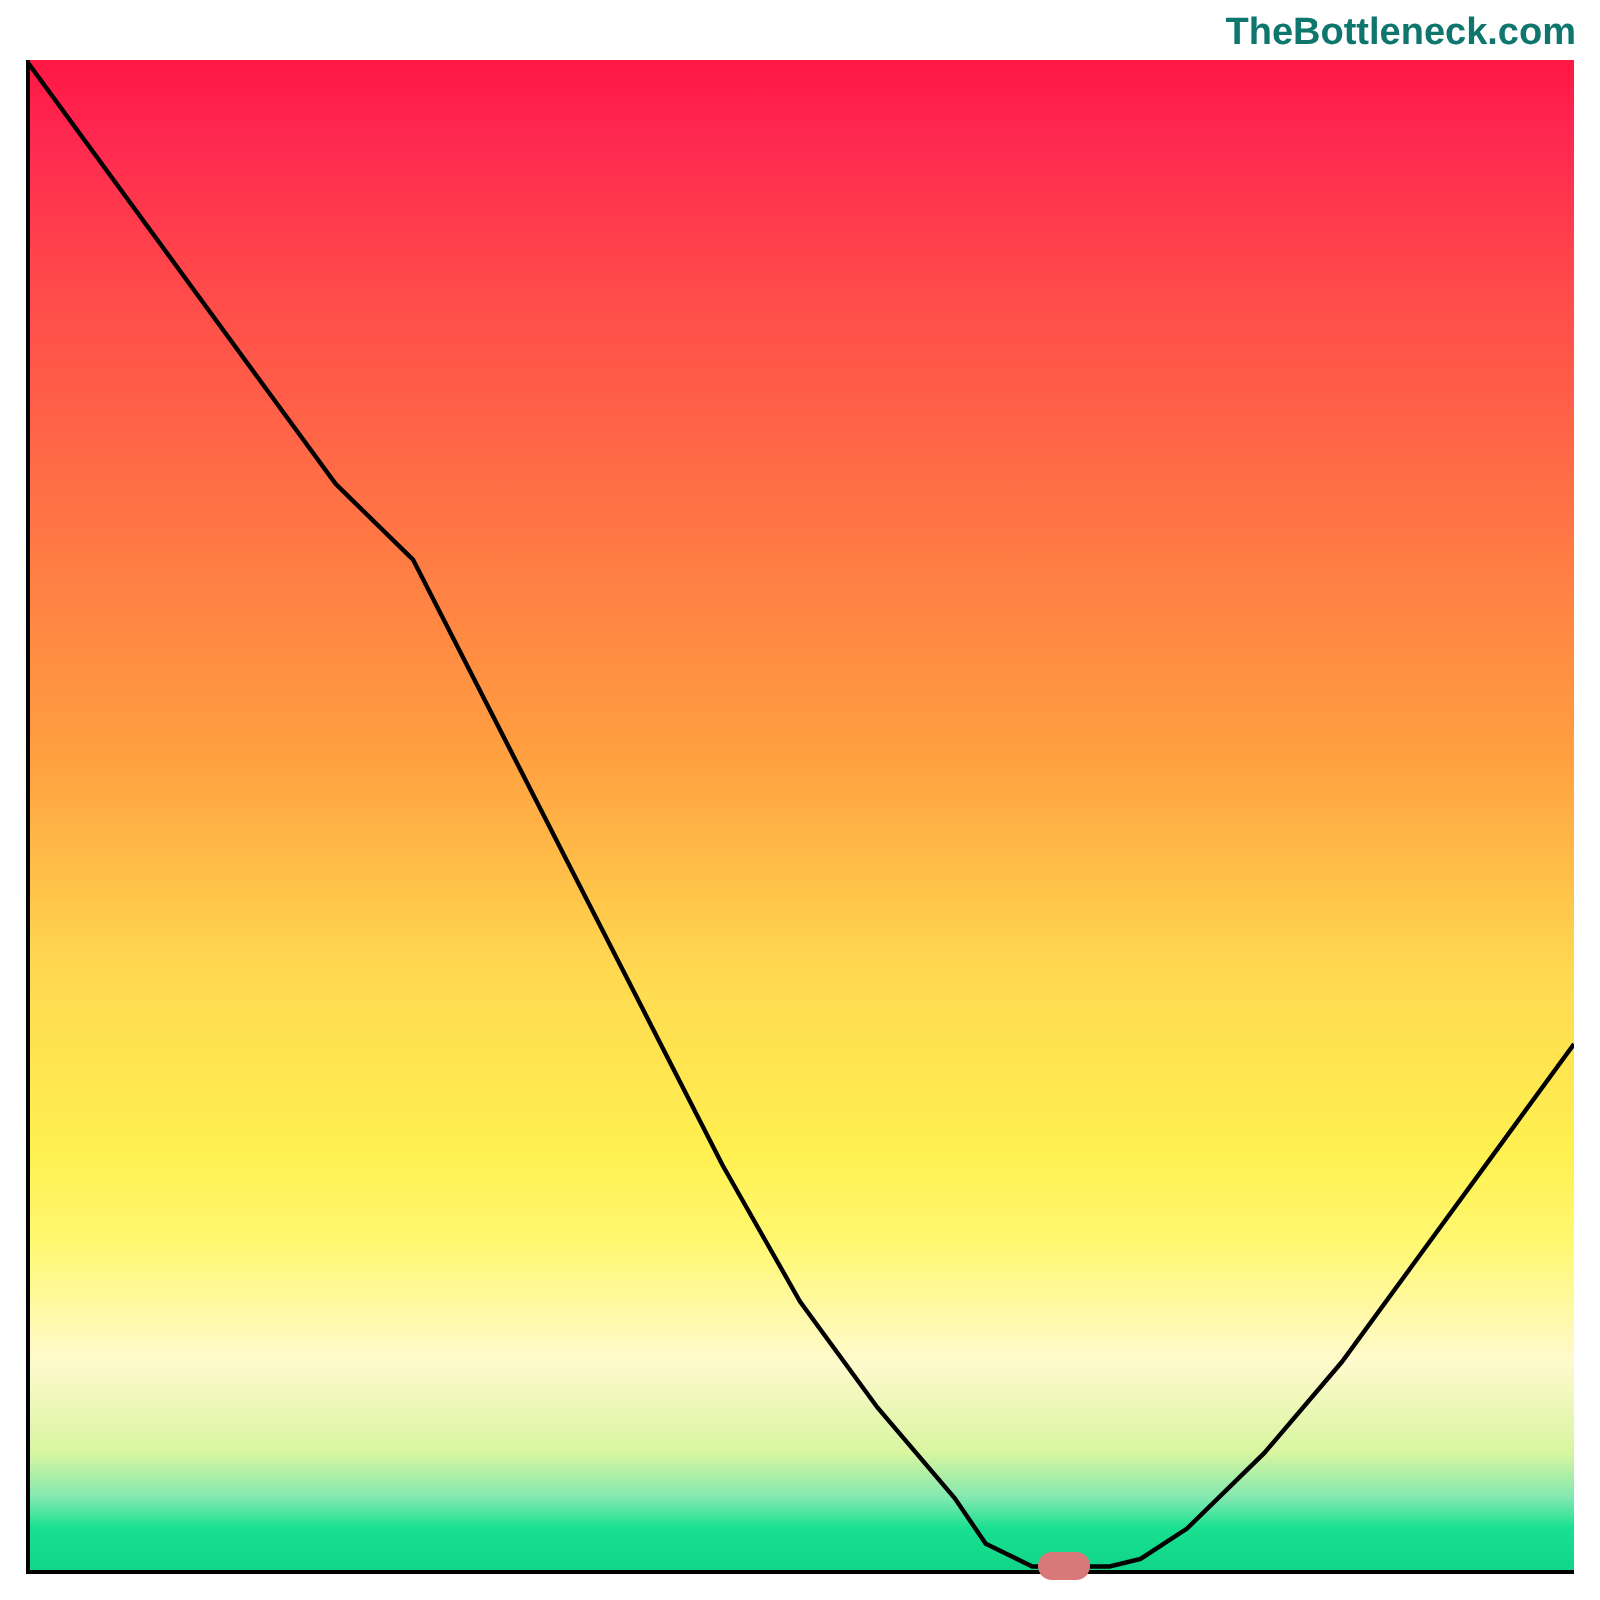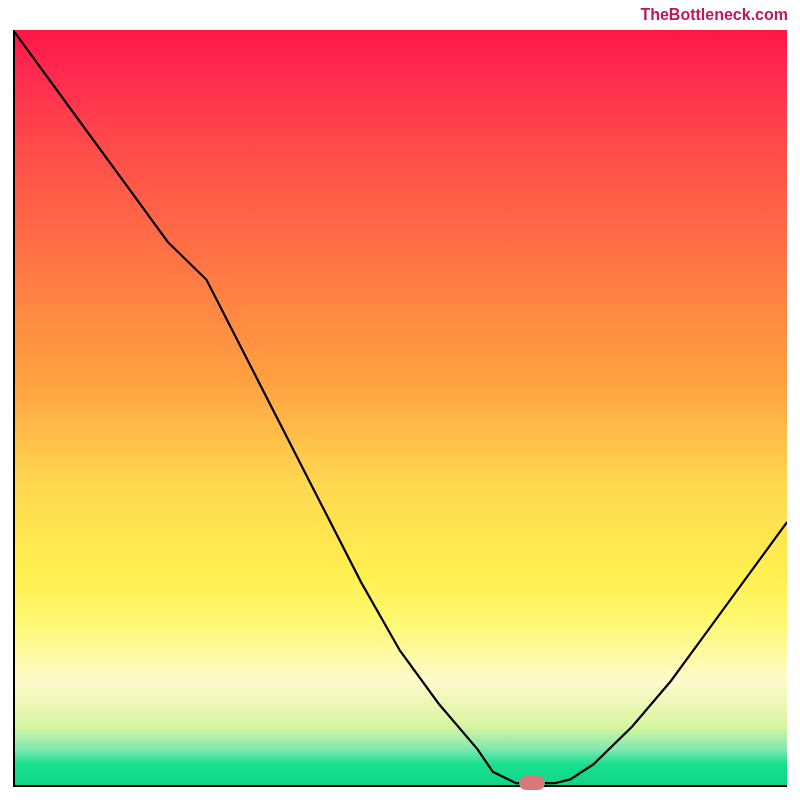--- a/index.html
+++ b/index.html
@@ -42,23 +42,23 @@
     width: 774px;
     height: 757px;
     border-left: 2px solid #000;
     border-bottom: 2px solid #000;
     pointer-events: none;
   }
   .watermark {
     position: absolute;
     top: 6px;
     right: 12px;
-    font-size: 16px;
+    font-size: 19px;
     font-weight: bold;
-    color: #be185d;
+    color: #0f766e;
   }
   .curve-svg {
     position: absolute;
     left: 13px;
     top: 30px;
     width: 774px;
     height: 757px;
     pointer-events: none;
   }
   .marker {

